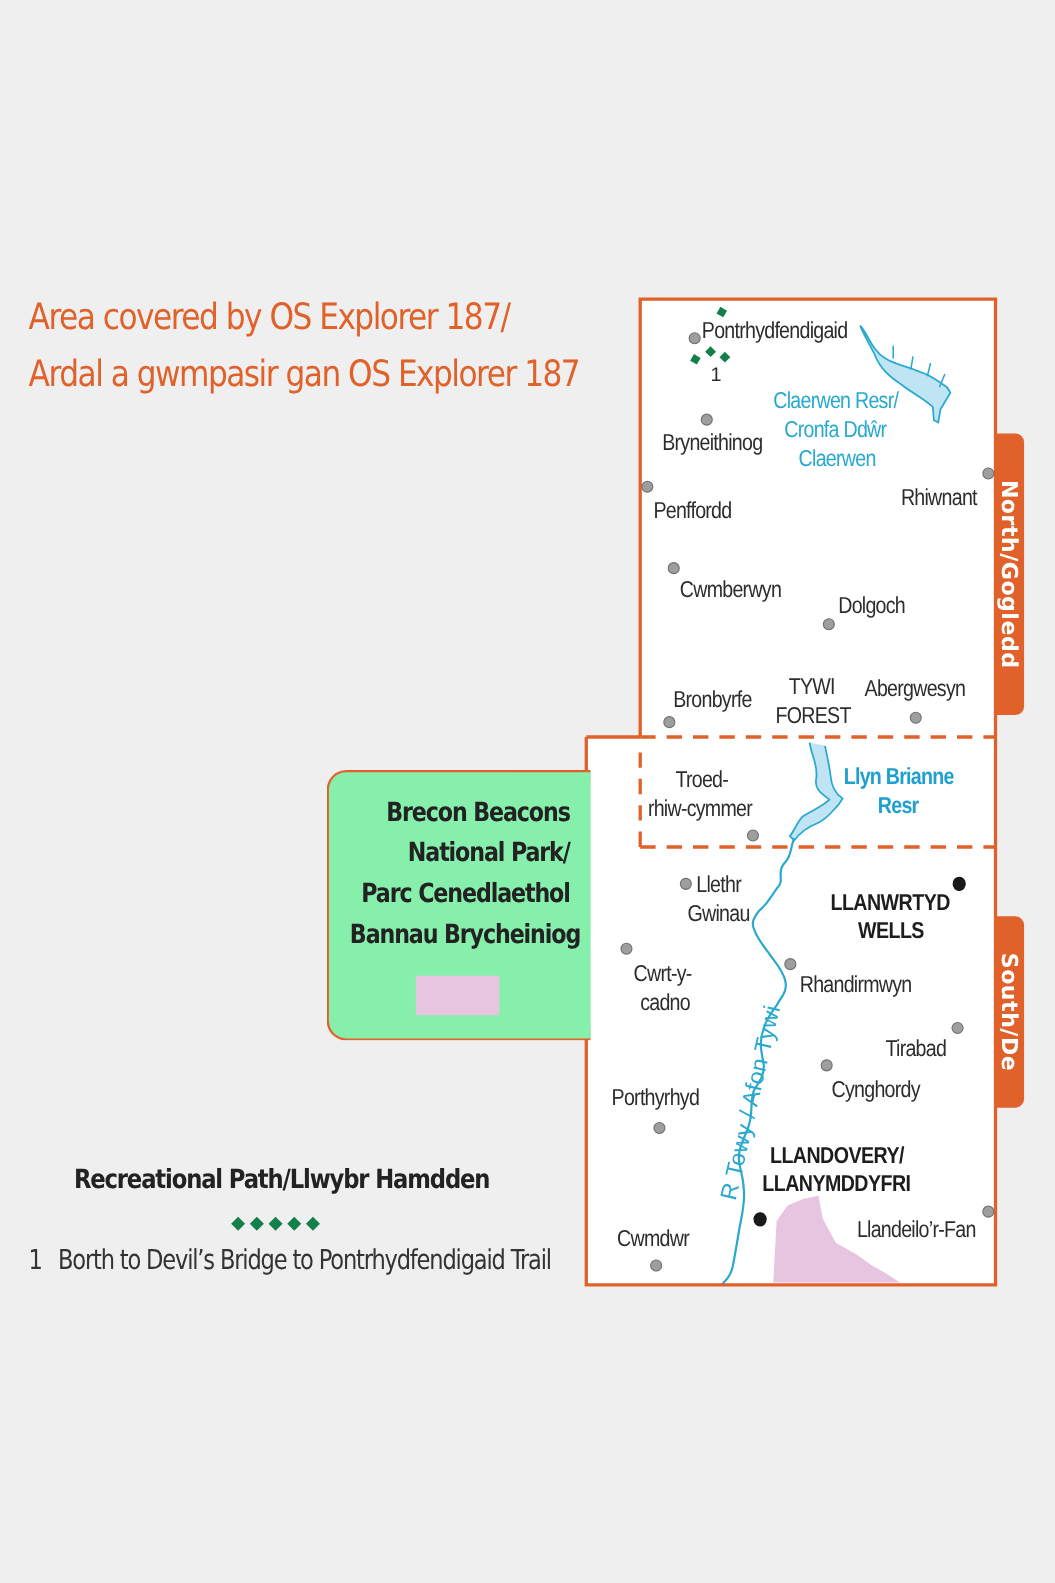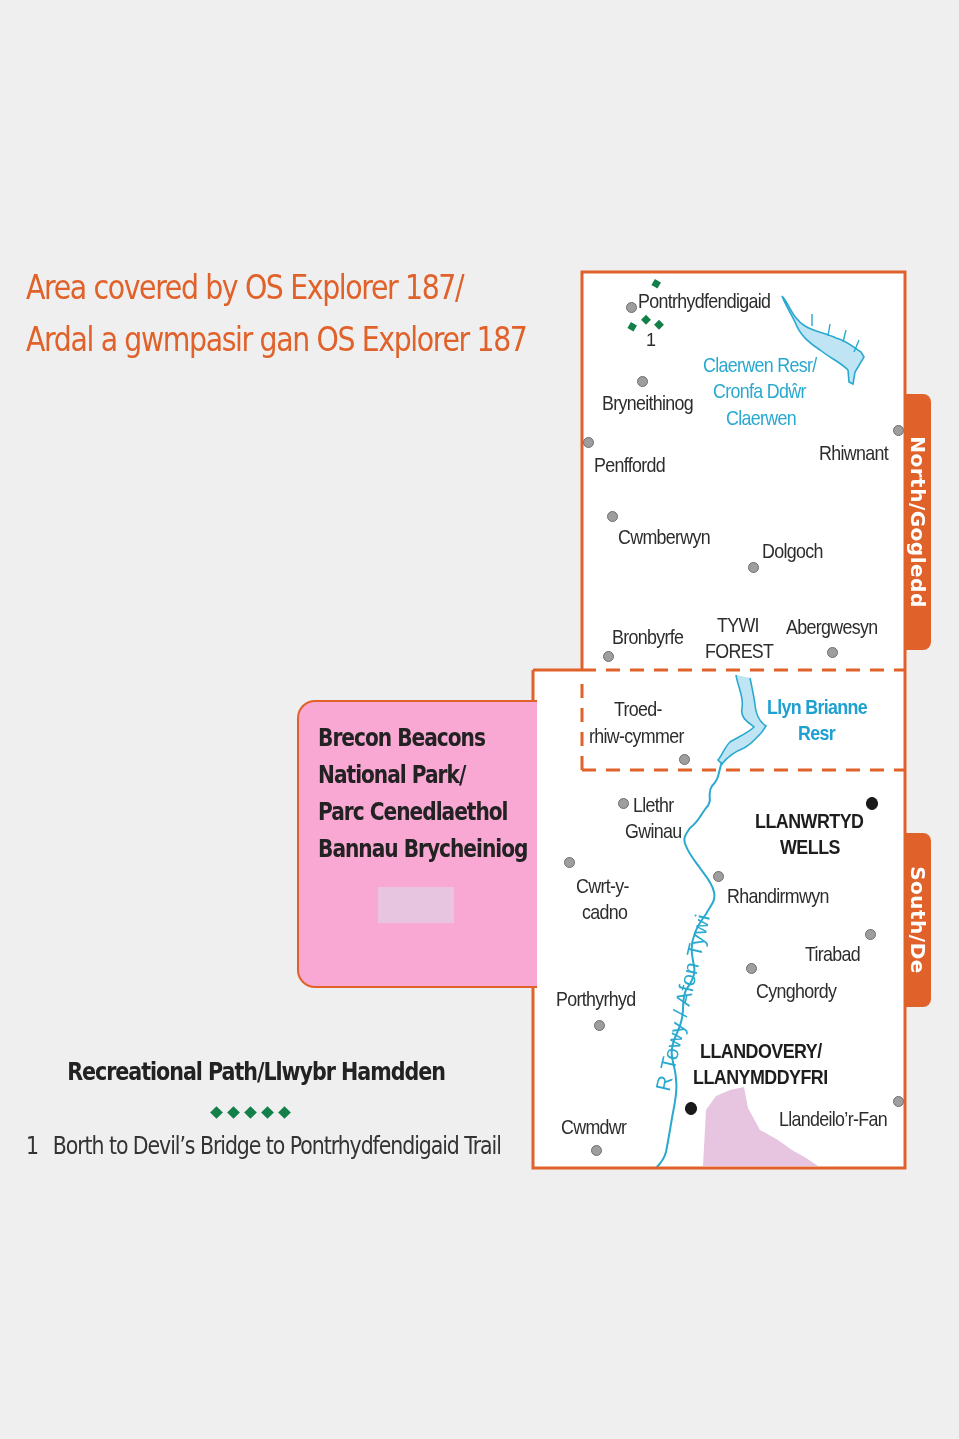--- a/index.html
+++ b/index.html
@@ -17,26 +17,26 @@
       font-size: 33px; line-height: 52px;
       letter-spacing: -1.6px;
       transform: scaleX(0.86); transform-origin: left top;
       white-space: nowrap;
     }
     .map-frame {
       position: absolute; inset: 0; pointer-events: none;
     }
     .legend-box {
       position: absolute; left: 297px; top: 700px;
-      width: 240px; height: 288px;
+      width: 240px; height: 246px;
       border: 2px solid #e0622a; border-right: none;
       border-radius: 18px 0 0 18px;
-      background: #f9a8d4;
+      background: #86efac;
       box-sizing: border-box;
-      text-align: left;
+      text-align: right;
     }
     .legend-box .np-title {
       margin-top: 18px;
       font-family: "DejaVu Sans", sans-serif;
       font-weight: bold; color: #222;
       font-size: 24px; line-height: 37px;
       letter-spacing: -1.2px;
       transform: scaleX(0.84); transform-origin: center top;
       white-space: nowrap;
     }

